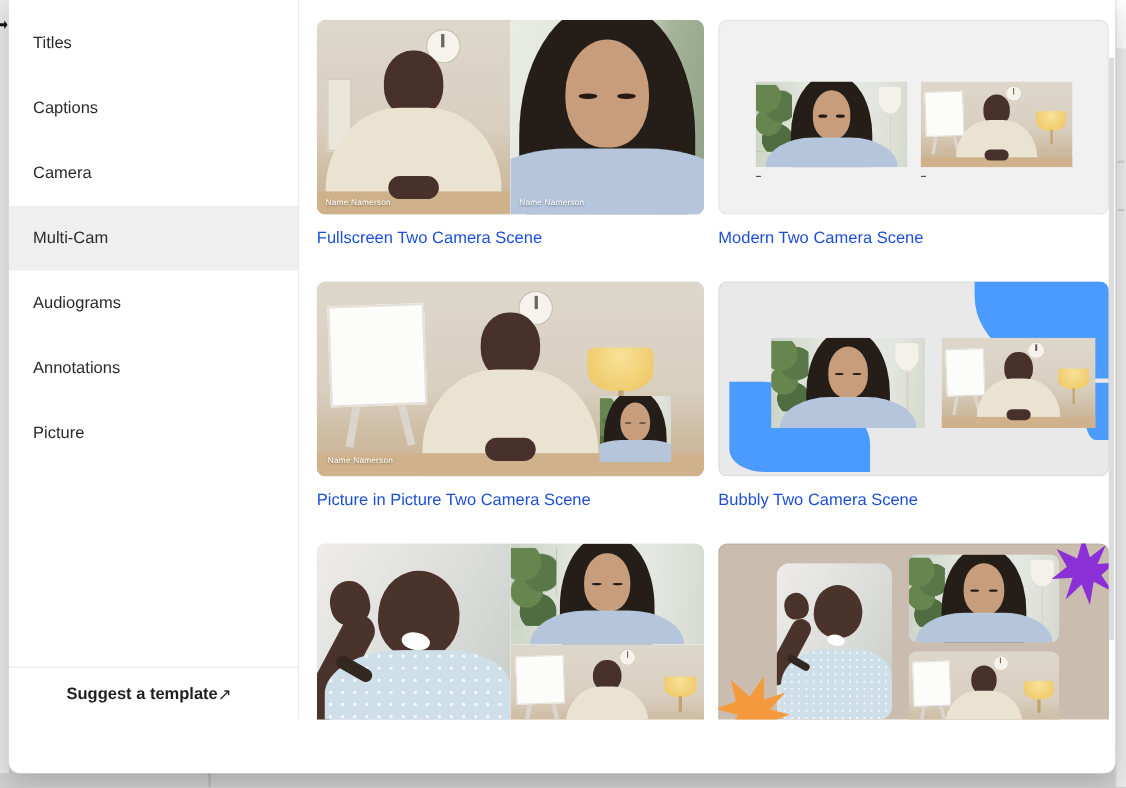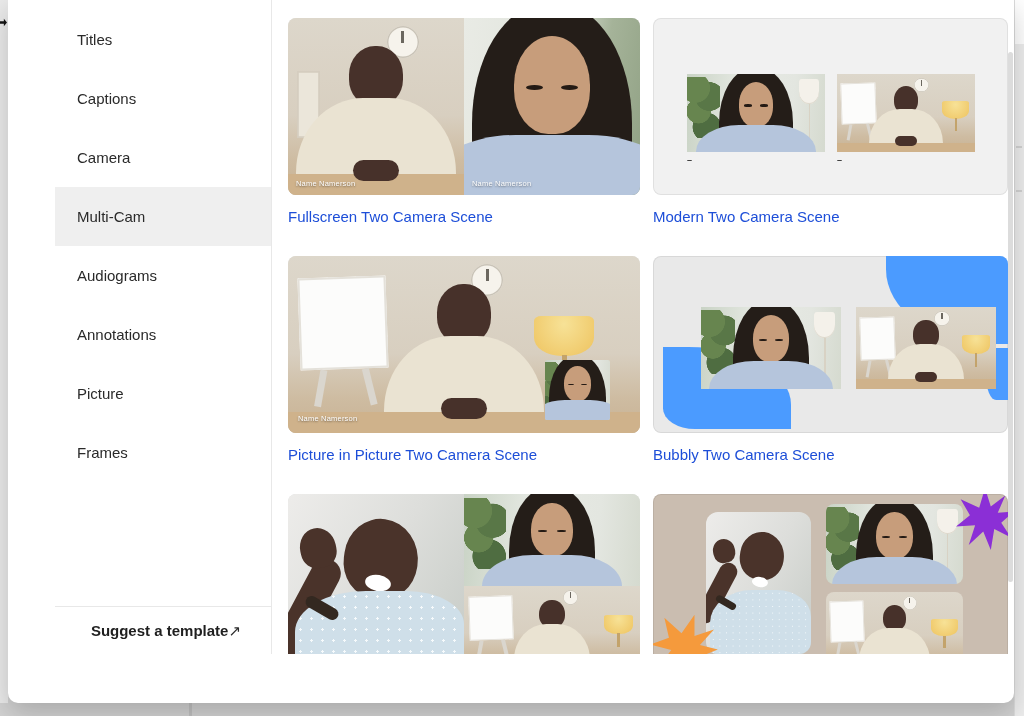--- a/index.html
+++ b/index.html
@@ -19,26 +19,26 @@
   .modal{position:absolute;left:8px;top:0;width:1006px;height:703px;background:#fff;
     border-radius:0 0 10px 10px;box-shadow:0 10px 28px rgba(0,0,0,.20);overflow:hidden;}
   .modal-header{position:relative;height:48px;border-bottom:1px solid #e8e8e8;display:flex;align-items:center;padding:0 24px;box-sizing:border-box;}
   .modal-title{font-size:16px;font-weight:700;color:#1c1c1c;}
   .close-btn{position:absolute;right:20px;top:11px;width:26px;height:26px;display:flex;align-items:center;justify-content:center;
     font-size:20px;font-weight:300;color:#3a3a3a;cursor:pointer;line-height:1;}
 
   .modal-body{display:flex;height:654px;}
 
   
-  .sidebar{width:264px;border-right:1px solid #e8e8e8;box-sizing:border-box;display:flex;flex-direction:column;padding-top:10px;flex:none;padding-left:47px;}
+  .sidebar{width:264px;border-right:1px solid #e8e8e8;box-sizing:border-box;display:flex;flex-direction:column;padding-top:10px;flex:none;}
   .side-item{height:59px;display:flex;align-items:center;padding-left:22px;font-size:15px;color:#2a2a2a;cursor:pointer;}
   .side-item.selected{background:#efefef;}
   .side-spacer{flex:1;}
   .side-divider{height:1px;background:#e8e8e8;}
-  .suggest{height:47px;display:flex;align-items:center;justify-content:flex-end;
+  .suggest{height:47px;display:flex;align-items:center;justify-content:center;
     padding:0 30px 0 22px;font-size:15px;font-weight:700;color:#1f1f1f;cursor:pointer;}
   .suggest-arrow{font-size:15px;font-weight:400;color:#2a2a2a;}
 
   
   .content{flex:1;position:relative;padding:18px 0 0 16px;box-sizing:border-box;overflow:hidden;}
   .grid{display:grid;grid-template-columns:352px 355px;column-gap:13px;}
   .block{margin-bottom:30px;}
   .card{position:relative;width:100%;height:177px;border-radius:8px;overflow:hidden;background:#f1f1f1;
     box-shadow:inset 0 0 0 1px rgba(0,0,0,.07);cursor:pointer;}
   .card-title{margin-top:13px;font-size:15px;color:#1d4ed8;height:18px;}
@@ -124,21 +124,20 @@
     <div class="modal-body">
 
       <div class="sidebar">
         <div class="side-item">Titles</div>
         <div class="side-item">Captions</div>
         <div class="side-item">Camera</div>
         <div class="side-item selected">Multi-Cam</div>
         <div class="side-item">Audiograms</div>
         <div class="side-item">Annotations</div>
         <div class="side-item">Picture</div>
-        <div class="side-item">Frames</div>
         <div class="side-spacer"></div>
         <div class="side-divider"></div>
         <div class="suggest">
           <span>Suggest a template</span>
           <span class="suggest-arrow">↗</span>
         </div>
       </div>
 
       <div class="content">
         <div class="grid">

